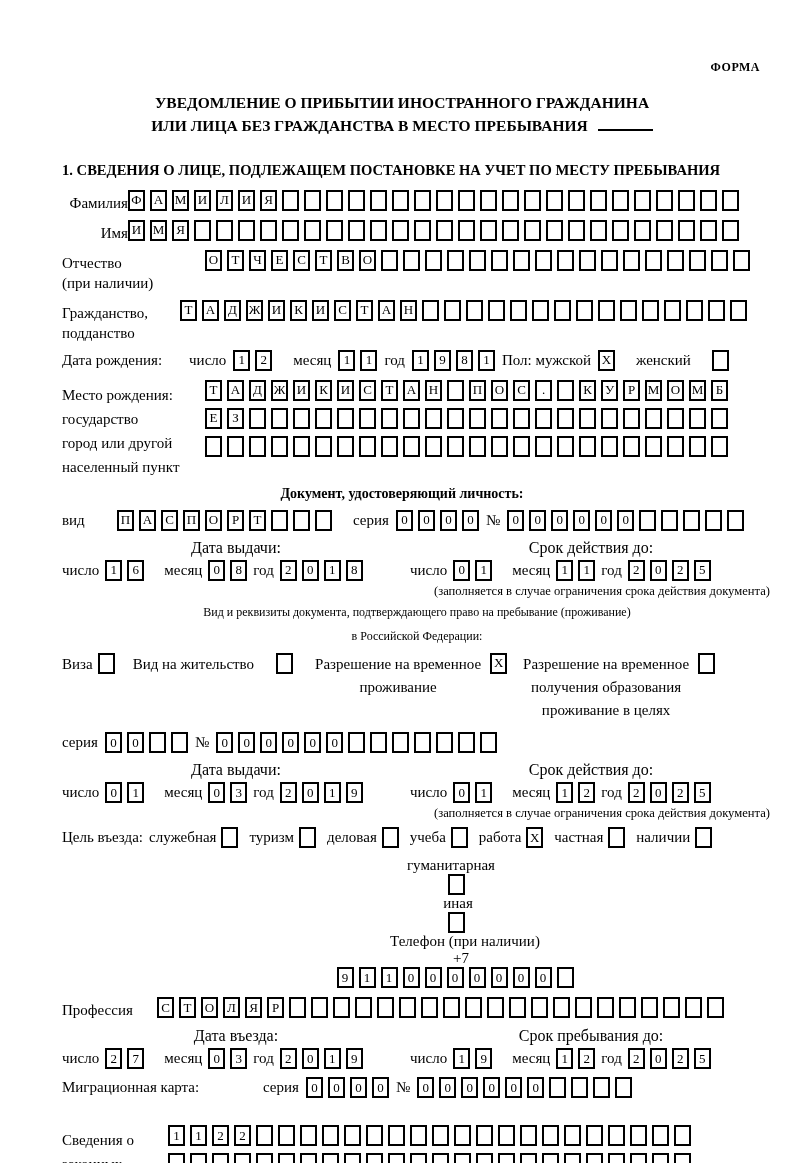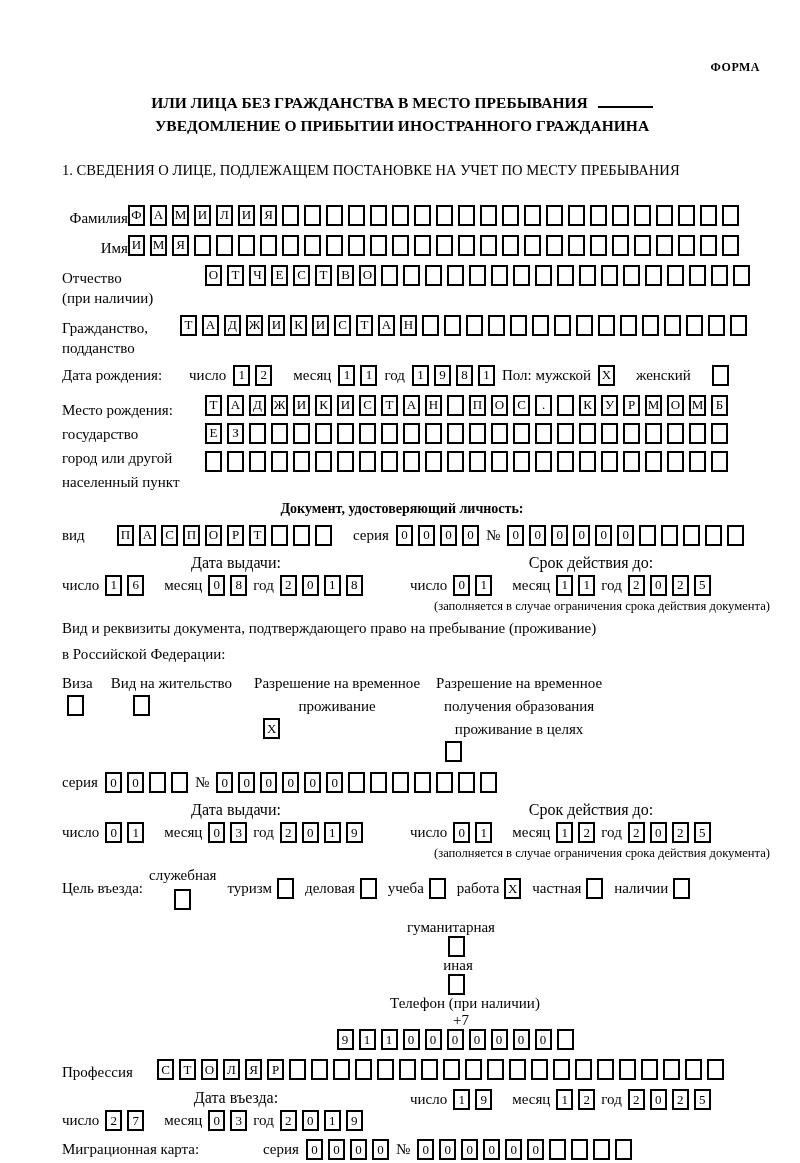--- a/index.html
+++ b/index.html
@@ -7,21 +7,21 @@
   body { width:800px; height:1163px; font-family:"Liberation Serif", serif; color:#000; overflow:hidden; }
   .page { padding:36px 28px 0 62px; width:800px; height:1163px; }
 
   .doc-ref { margin-left:527px; width:183px; font-size:13.5px; line-height:1.32; }
   .doc-ref-note { font-size:12.8px; margin-top:3px; line-height:1.3; }
   .forma { text-align:right; padding-right:12px; font-weight:bold; font-size:12px; margin-top:24px; letter-spacing:.5px; }
 
   .title { text-align:center; font-weight:bold; font-size:15.5px; line-height:1.5; margin-top:16px; margin-right:30px; }
   .title-underline { display:inline-block; width:55px; border-bottom:2.5px solid #000; margin-left:10px; }
 
-  .section-heading { font-weight:normal; font-size:14.6px; margin-top:24px; margin-bottom:26px; }
+  .section-heading { font-weight:bold; font-size:14.6px; margin-top:24px; margin-bottom:11px; }
 
   .frow { display:flex; align-items:flex-start; margin-bottom:7px; }
   .flabel { font-size:15px; padding-top:3px; flex:none; line-height:20px; }
   .w66 { width:66px;text-align:right; } .w143 { width:143px; } .w118 { width:118px; } .w95 { width:95px; } .w106 { width:106px; } .w194 { width:194px; }
 
   .cells { display:inline-flex; gap:5px; flex:none; }
   .cell { width:17px; height:21px; border:2px solid #000; display:inline-flex; align-items:center; justify-content:center; font-size:13px; font-family:"Liberation Serif", serif; flex:none; background:#fff; }
   .cells-col > .cells { display:flex; margin-bottom:7px; }
 
   .inline-row { display:flex; align-items:center; gap:7px; font-size:15px; flex-wrap:nowrap; }
@@ -29,42 +29,42 @@
 
   .center-heading { text-align:center; font-weight:bold; font-size:14px; margin:4px 30px 8px 0; }
 
   .date-block { display:flex; margin-bottom:6px; margin-top:4px; }
   .dcol-left { width:348px; flex:none; }
   .dcol-right { flex:1; }
   .dhead { text-align:center; font-size:16px; margin-bottom:3px; }
   .dline { display:flex; align-items:center; gap:6px; font-size:15px; }
   .dnote { font-size:12.6px; text-align:right; margin-top:3px; padding-right:2px; white-space:nowrap; }
 
-  .text-line { font-size:15px; margin-bottom:9px; }
+  .text-line { font-size:12px; margin-bottom:9px;text-align:center; }
   .options-row { display:flex; align-items:flex-start; margin:2px 0 10px 0; font-size:15px; }
-  .opt { display:flex; align-items:flex-start;flex-direction:column; }
+  .opt { display:flex; align-items:flex-start; }
   .opt-label { line-height:1.55; }
   .opt-label.center { text-align:center; }
   .opt .cells { margin-left:9px; margin-top:0; }
 
   .purpose-row { display:flex; align-items:center; font-size:15px; margin-bottom:9px; }
   .pitem { display:flex; align-items:center; gap:5px; margin-left:11px; }
   .purpose-row2 { display:flex; align-items:center; font-size:15px; margin-bottom:9px; padding-left:68px;flex-direction:column; }
 </style>
 </head>
 <body>
 
 <div class="page">
 
 
   <div class="forma">ФОРМА</div>
 
   <div class="title">
+    <div>УВЕДОМЛЕНИЕ О ПРИБЫТИИ ИНОСТРАННОГО ГРАЖДАНИНА</div>
     <div><span>ИЛИ ЛИЦА БЕЗ ГРАЖДАНСТВА В МЕСТО ПРЕБЫВАНИЯ</span><span class="title-underline"></span></div>
-    <div>УВЕДОМЛЕНИЕ О ПРИБЫТИИ ИНОСТРАННОГО ГРАЖДАНИНА</div>
   </div>
 
   <div class="section-heading">1. СВЕДЕНИЯ О ЛИЦЕ, ПОДЛЕЖАЩЕМ ПОСТАНОВКЕ НА УЧЕТ ПО МЕСТУ ПРЕБЫВАНИЯ</div>
 
   <div class="frow">
     <div class="flabel w66">Фамилия</div>
     <div class="cells">
         <span class="cell">Ф</span>
         <span class="cell">А</span>
         <span class="cell">М</span>
@@ -510,21 +510,21 @@
             <span class="cell">2</span>
             <span class="cell">5</span>
           </span>
       </div>
       <div class="dnote">(заполняется в случае ограничения срока действия документа)</div>
     </div>
   </div>
 
   <div class="purpose-row">
     <span>Цель въезда:</span>
-    <span class="pitem" style="margin-left:6px;flex-direction:column;">
+    <span class="pitem" style="margin-left:6px;">
         <span>служебная</span>
         <span class="cells">
           <span class="cell"></span>
         </span>
       </span>
     <span class="pitem">
         <span>туризм</span>
         <span class="cells">
           <span class="cell"></span>
         </span>
@@ -636,20 +636,21 @@
         <span>год</span>
         <span class="cells">
             <span class="cell">2</span>
             <span class="cell">0</span>
             <span class="cell">1</span>
             <span class="cell">9</span>
           </span>
       </div>
     </div>
     <div class="dcol-right">
+      <div class="dhead">Срок пребывания до:</div>
       <div class="dline">
         <span>число</span>
         <span class="cells">
             <span class="cell">1</span>
             <span class="cell">9</span>
           </span>
         <span class="gap14">месяц</span>
         <span class="cells">
             <span class="cell">1</span>
             <span class="cell">2</span>

